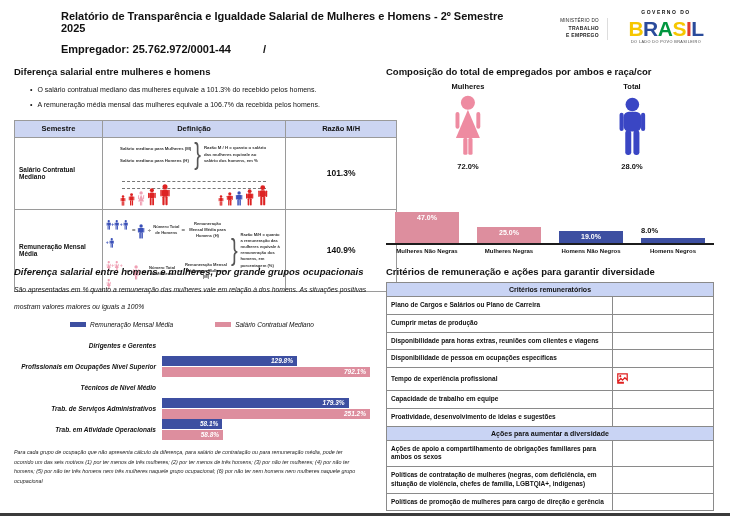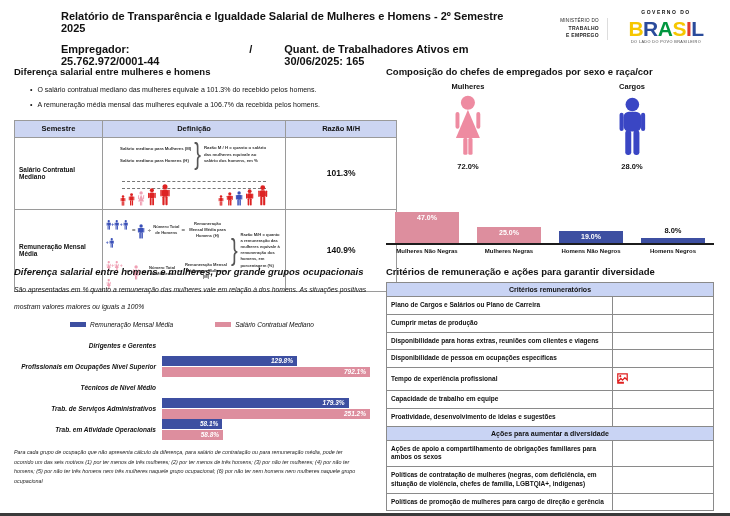--- a/index.html
+++ b/index.html
@@ -60,21 +60,21 @@
   .icon-name { font-size:7.5px; font-weight:bold; margin-bottom:4px; }
   .icon-slot { height:62px; display:flex; justify-content:center; align-items:flex-end; }
   .icon-pct { font-size:7.5px; font-weight:bold; margin-top:5px; }
   .comp-chart { margin-top:18px; }
   .comp-bars { display:flex; align-items:flex-end; height:56px; border-bottom:2px solid #1c1c1c; }
   .comp-slot { flex:1; display:flex; justify-content:center; align-items:flex-end; }
   .comp-bar { width:64px; position:relative; }
   .comp-val-in { position:absolute; top:2px; left:0; right:0; text-align:center;
                  color:#fff; font-size:7px; font-weight:bold; }
   .comp-val-ab { position:absolute; bottom:100%; margin-bottom:3px; left:0; right:0;
-                 text-align:center; color:#111; font-size:7.5px; font-weight:bold; }
+                 text-align:left; color:#111; font-size:7.5px; font-weight:bold; }
   .comp-cats { display:flex; margin-top:3px; }
   .comp-cat { flex:1; text-align:center; font-size:6px; font-weight:bold; }
   
   .subtitle { font-size:6.8px; line-height:2.5; margin-top:1px; }
   .legend { display:flex; justify-content:center; gap:42px; margin:5px 0 7px; }
   .lg-item { display:flex; align-items:center; gap:4px; font-size:6.5px; }
   .lg-sw { width:16px; height:5px; display:inline-block; }
   .occ-chart { }
   .occ-row { display:flex; align-items:center; min-height:21px; }
   .occ-label { width:148px; text-align:right; padding-right:6px; font-size:6.5px;
@@ -98,21 +98,20 @@
 </head>
 <body>
 
 <div class="page">
 
   <div class="hdr">
     <div class="hdr-title">Relatório de Transparência e Igualdade Salarial de Mulheres e Homens - 2º Semestre 2025</div>
     <div class="hdr-emp">
       <span>Empregador: 25.762.972/0001-44</span>
       <span>/</span>
-      <span>Quant. de Trabalhadores Ativos em 30/06/2025: 165</span>
     </div>
   </div>
   <div class="ministry">
       <div>MINISTÉRIO DO</div>
       <div class="b">TRABALHO</div>
       <div class="b">E EMPREGO</div>
     </div>
   <div class="gov">
     <div class="gov-top">GOVERNO DO</div>
     <div class="brasil"><span style="color: rgb(246, 199, 0);">B</span><span style="color: rgb(42, 75, 155);">R</span><span style="color: rgb(0, 150, 63);">A</span><span style="color: rgb(246, 199, 0);">S</span><span style="color: rgb(224, 58, 47);">I</span><span style="color: rgb(42, 75, 155);">L</span></div>
@@ -338,38 +337,38 @@
             <div class="def2-note">Razão M/H = quanto a remuneração das mulheres equivale à remuneração dos homens, em porcentagem (%)</div>
           </div>
         </td>
         <td class="ratio-cell">140.9%</td>
       </tr>
     </tbody>
       </table>
   </section>
 
   <section class="sec-tr">
-    <h2>Composição do chefes de empregados por sexo e raça/cor</h2>
+    <h2>Composição do total de empregados por ambos e raça/cor</h2>
     <div class="icon-row">
       <div class="icon-block">
         <div class="icon-name">Mulheres</div>
         <div class="icon-slot">
             <svg viewBox="0 0 24 44" width="33.8" height="62">
               <circle cx="12" cy="5.5" r="5" fill="#ee8ba1"></circle>
               <polygon points="12,10.5 3.5,30.5 20.5,30.5" fill="#ee8ba1"></polygon>
               <rect x="8.7" y="30.5" width="3" height="12" rx="1" fill="#ee8ba1"></rect>
               <rect x="12.3" y="30.5" width="3" height="12" rx="1" fill="#ee8ba1"></rect>
               <rect x="3.2" y="12" width="2.8" height="12" rx="1.4" fill="#ee8ba1"></rect>
               <rect x="18" y="12" width="2.8" height="12" rx="1.4" fill="#ee8ba1"></rect>
             </svg>
           </div>
         <div class="icon-pct">72.0%</div>
       </div>
       <div class="icon-block">
-        <div class="icon-name">Cargos</div>
+        <div class="icon-name">Total</div>
         <div class="icon-slot">
             <svg viewBox="0 0 24 44" width="32.7" height="60">
               <circle cx="12" cy="5.5" r="5" fill="#3a46c4"></circle>
               <rect x="5.5" y="10.8" width="13" height="14.5" rx="4" fill="#3a46c4"></rect>
               <rect x="2.6" y="11.5" width="3" height="13.5" rx="1.5" fill="#3a46c4"></rect>
               <rect x="18.4" y="11.5" width="3" height="13.5" rx="1.5" fill="#3a46c4"></rect>
               <rect x="6.8" y="24.5" width="4.4" height="18" rx="1.8" fill="#3a46c4"></rect>
               <rect x="12.8" y="24.5" width="4.4" height="18" rx="1.8" fill="#3a46c4"></rect>
             </svg>
           </div>

